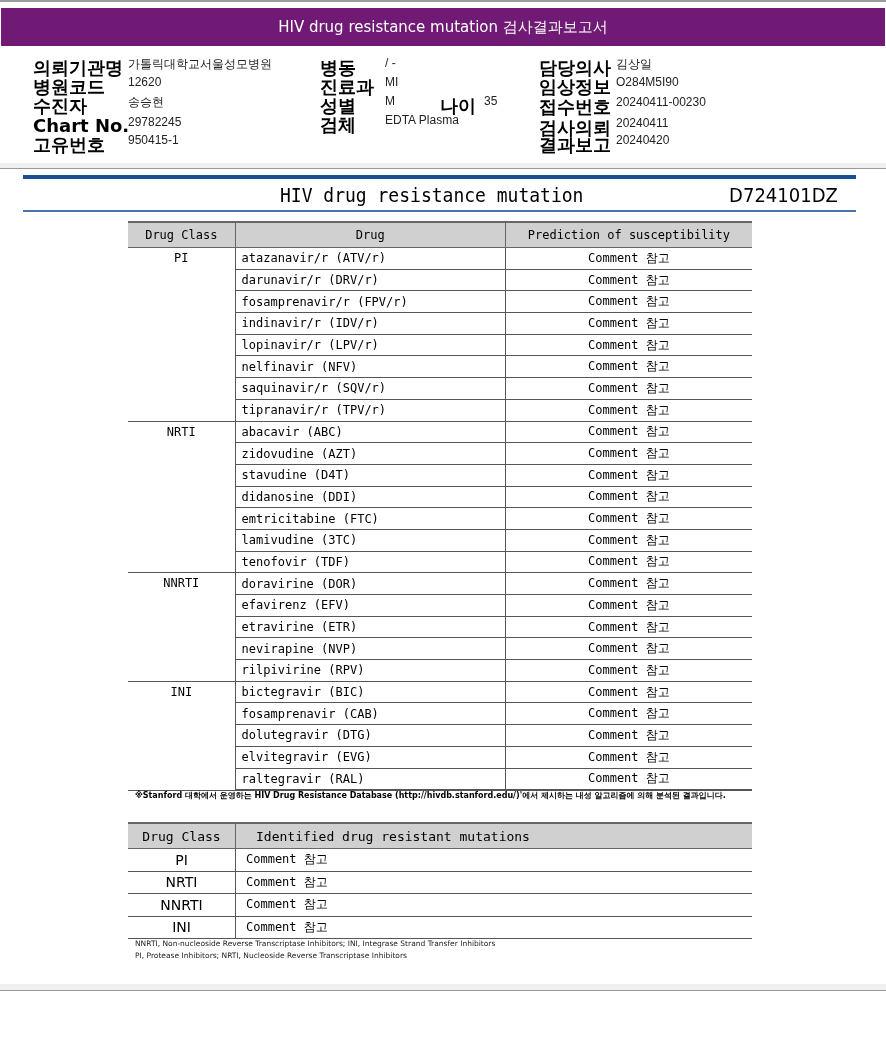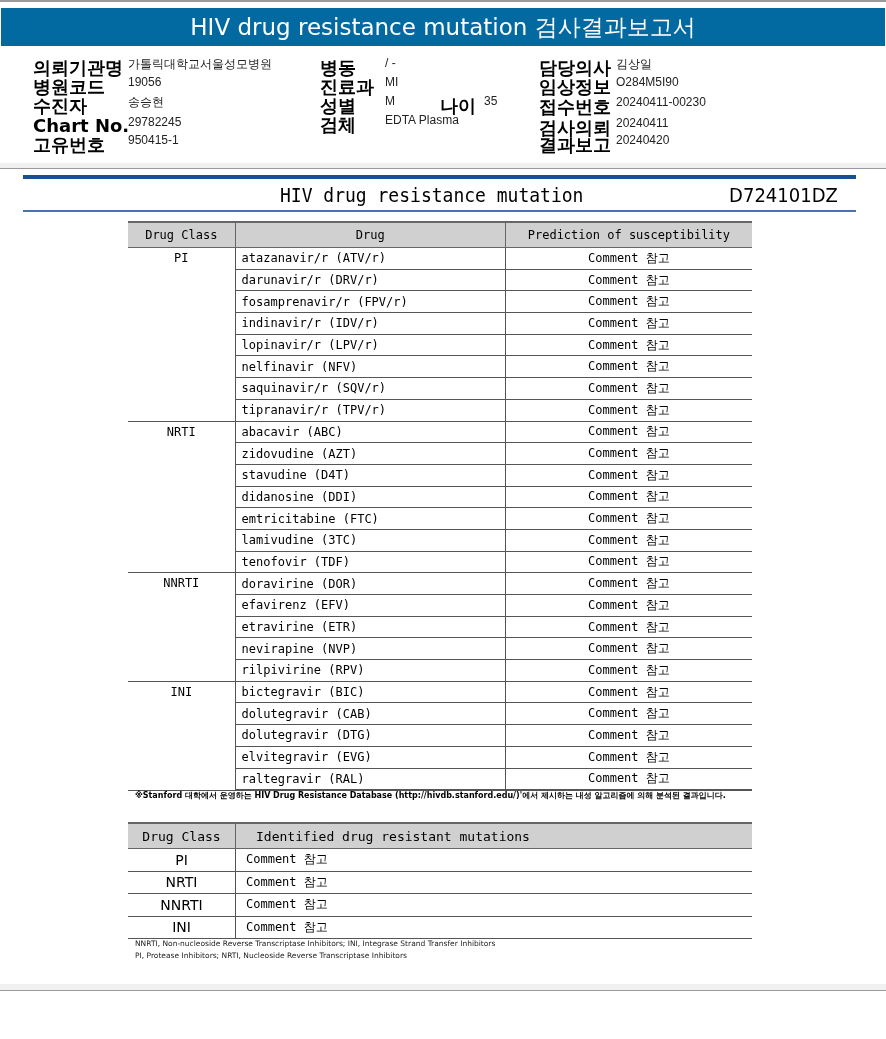--- a/index.html
+++ b/index.html
@@ -1,18 +1,18 @@
 <!DOCTYPE html>
 <html><head>
 <meta charset="utf-8">
 <style>
   html, body { margin:0; padding:0; background:#fff; }
   body { width:886px; height:1039px; position:relative; overflow:hidden; font-family:"DejaVu Sans", sans-serif; color:#000; }
   .topline { position:absolute; left:0; top:0; width:886px; height:2px; background:#9a9a9a; }
-  .banner { position:absolute; left:1px; top:8px; width:884px; height:38px; background:#0369a1; color:#fff; font-size:23px; display:flex; align-items:center; justify-content:center; font-family:"DejaVu Sans", sans-serif; }
+  .banner { position:absolute; left:1px; top:8px; width:884px; height:38px; background:#701a75; color:#fff; font-size:15px; display:flex; align-items:center; justify-content:center; font-family:"DejaVu Sans", sans-serif; }
   .lbl { position:absolute; font-weight:bold; font-size:18px; font-family:"DejaVu Sans", sans-serif; }
   .val { position:absolute; font-size:12px; font-family:"Liberation Sans", sans-serif; color:#222; }
   .sep1 { position:absolute; left:0; top:163px; width:886px; height:5px; background:#f0f0f0; border-bottom:1px solid #9a9a9a; }
   .bluebar { position:absolute; left:23px; top:175px; width:833px; height:4px; background:#1b4f93; }
   .blueline { position:absolute; left:23px; top:210px; width:833px; height:2px; background:#4a74b0; }
   .rtitle { position:absolute; left:280px; top:183px; font-family:"DejaVu Sans Mono", monospace; font-size:20px; letter-spacing:0px; transform:scaleX(0.9); transform-origin:left; }
   .rcode { position:absolute; right:48px; top:183px; font-family:"DejaVu Sans", sans-serif; font-size:20px; transform:scaleX(0.9); transform-origin:right; }
   table { border-collapse:collapse; position:absolute; font-family:"DejaVu Sans Mono", monospace; font-size:12px; }
   .t1 { left:128px; top:221px; width:624px; }
   .t1 th { background:#d0d0d0; font-weight:normal; height:22px; border-top:2px solid #666; border-bottom:1px solid #666; border-left:1px solid #666; font-size:12px; }
@@ -39,21 +39,21 @@
 
 <div class="topline"></div>
 <div class="banner">
   <span>HIV drug resistance mutation 검사결과보고서</span>
 </div>
 
 <div>
   <span class="lbl" style="left:33px;top:56px">의뢰기관명</span>
   <span class="val" style="left:128px;top:56px">가톨릭대학교서울성모병원</span>
   <span class="lbl" style="left:33px;top:75px">병원코드</span>
-  <span class="val" style="left:128px;top:75px">19056</span>
+  <span class="val" style="left:128px;top:75px">12620</span>
   <span class="lbl" style="left:33px;top:94px">수진자</span>
   <span class="val" style="left:128px;top:94px">송승현</span>
   <span class="lbl" style="left:33px;top:115px">Chart No.</span>
   <span class="val" style="left:128px;top:115px">29782245</span>
   <span class="lbl" style="left:33px;top:133px">고유번호</span>
   <span class="val" style="left:128px;top:133px">950415-1</span>
 
   <span class="lbl" style="left:320px;top:56px">병동</span>
   <span class="val" style="left:385px;top:56px">/ -</span>
   <span class="lbl" style="left:320px;top:75px">진료과</span>
@@ -180,21 +180,21 @@
       <tr>
         <td class="drug">rilpivirine (RPV)</td>
         <td class="pred">Comment 참고</td>
       </tr>
       <tr>
         <td class="cls" rowspan="5">INI</td>
         <td class="drug">bictegravir (BIC)</td>
         <td class="pred">Comment 참고</td>
       </tr>
       <tr>
-        <td class="drug">dolutegravir (CAB)</td>
+        <td class="drug">fosamprenavir (CAB)</td>
         <td class="pred">Comment 참고</td>
       </tr>
       <tr>
         <td class="drug">dolutegravir (DTG)</td>
         <td class="pred">Comment 참고</td>
       </tr>
       <tr>
         <td class="drug">elvitegravir (EVG)</td>
         <td class="pred">Comment 참고</td>
       </tr>

